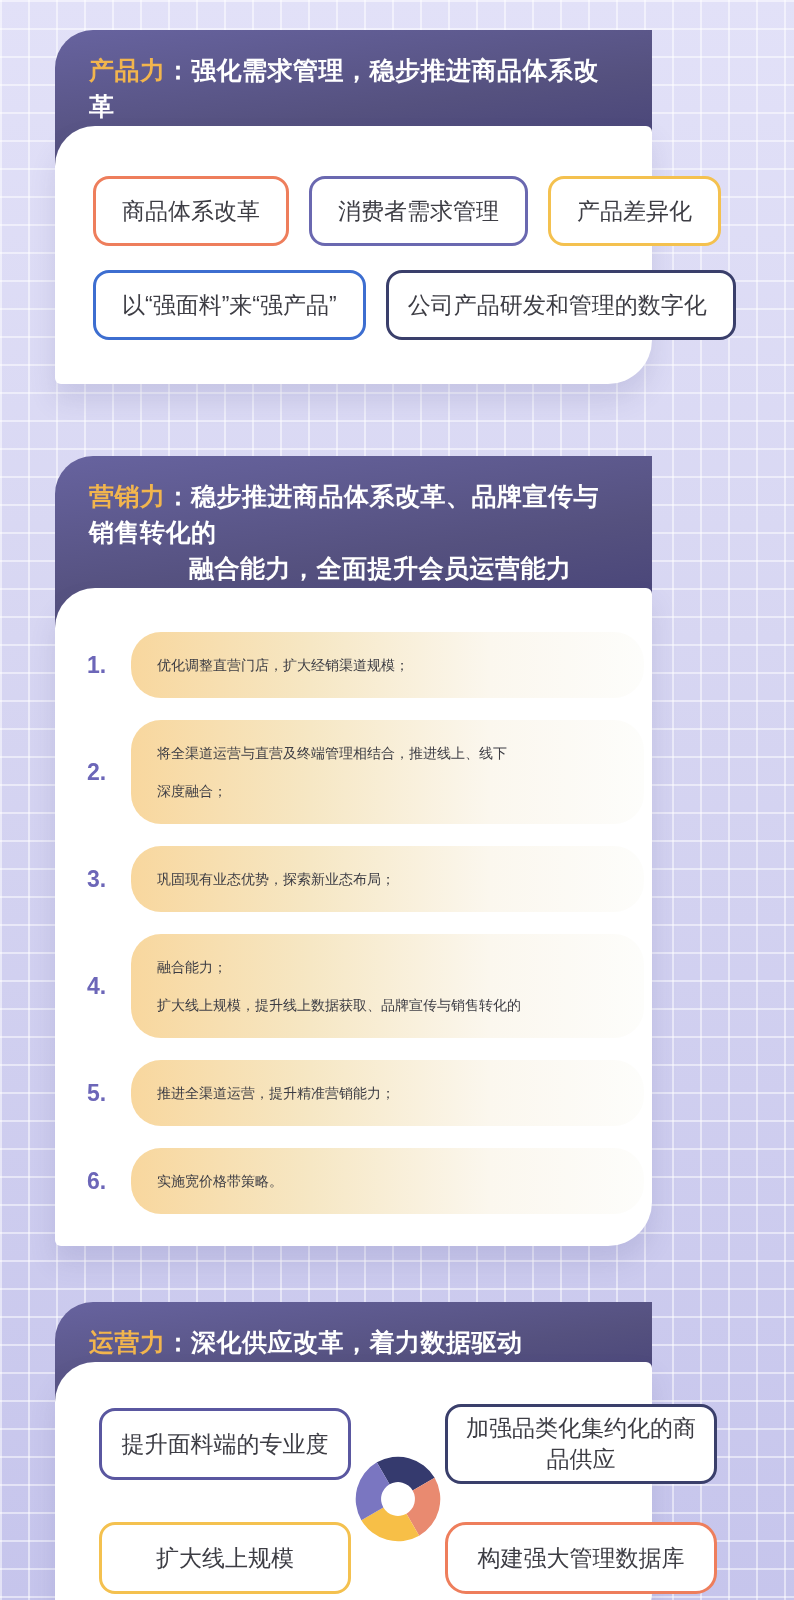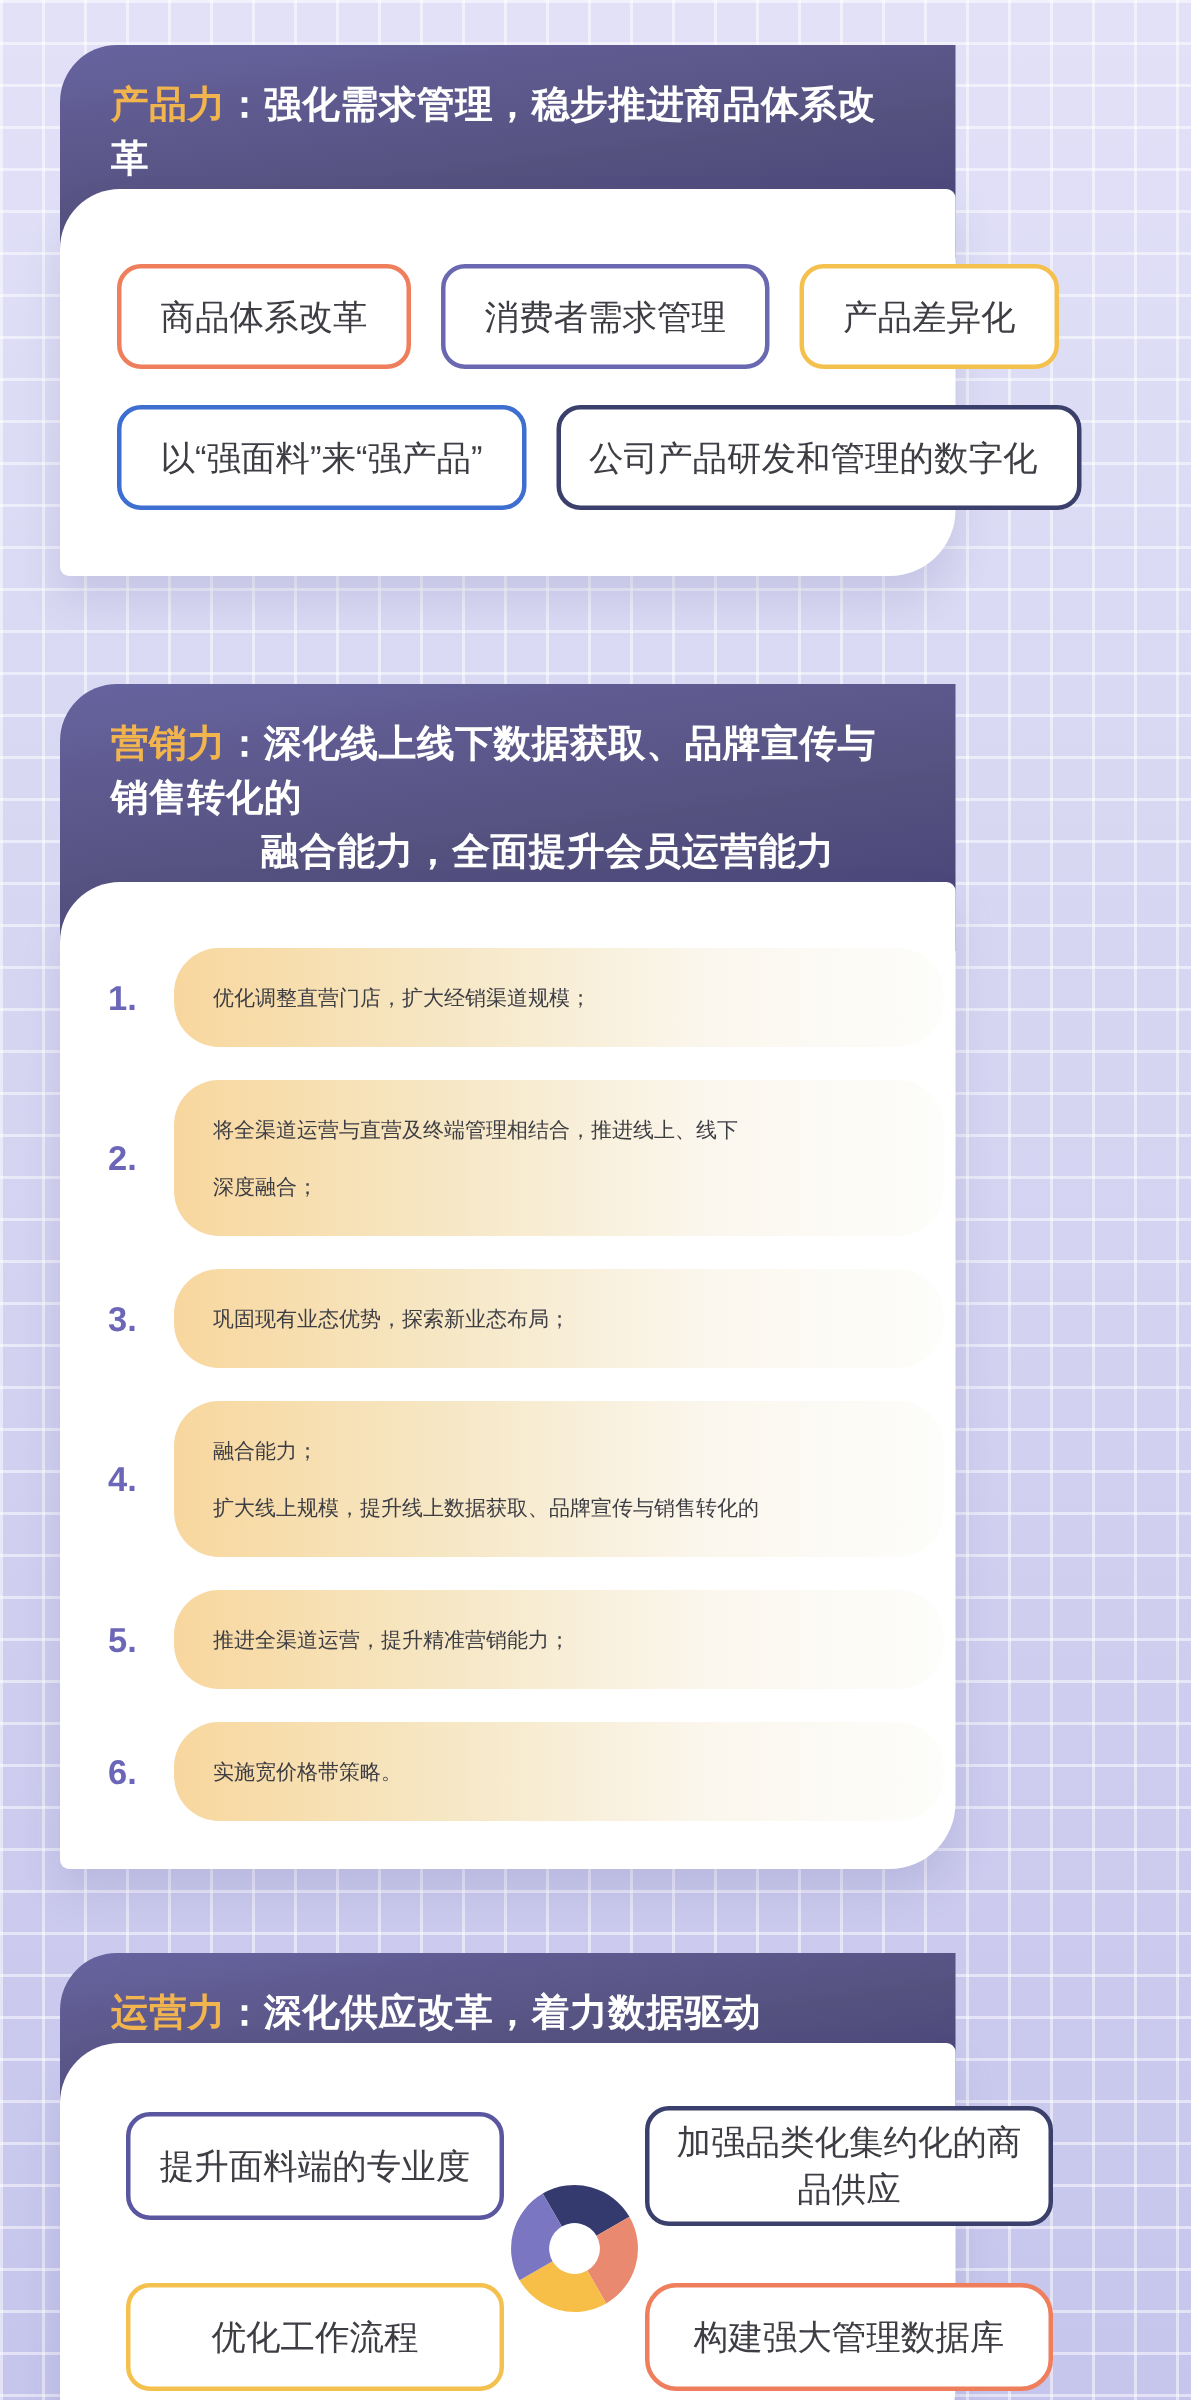--- a/index.html
+++ b/index.html
@@ -10,21 +10,21 @@
     background:linear-gradient(180deg,#e2e1f8 0%,#d7d6f2 40%,#c6c5ec 100%);
   }
   .stage::before{
     content:""; position:absolute; inset:0; z-index:0;
     background-image:
       linear-gradient(rgba(255,255,255,.5) 2px, transparent 2px),
       linear-gradient(90deg, rgba(255,255,255,.5) 2px, transparent 2px);
     background-size:28px 28px;
   }
 
-  .card{ position:relative; z-index:1; width:597px; margin-left:40px; }
+  .card{ position:relative; z-index:1; width:597px; margin-left:55px; }
   .card-head{
     background:linear-gradient(172deg,#67639f 0%,#55517f 55%,#454177 100%);
     border-radius:38px 0 0 0;
     padding:22px 34px 48px 34px;
     color:#ffffff; font-weight:bold; font-size:25px; line-height:36px;
     letter-spacing:.5px;
   }
   .hl{ color:#f2b54d; }
   .t2-line2{ display:block; padding-left:100px; }
 
@@ -99,21 +99,21 @@
       </div>
       <div class="pill-row">
         <span class="pill" style="border-color: rgb(61, 110, 208);">以“强面料”来“强产品”</span>
         <span class="pill" style="border-color: rgb(58, 63, 107); padding-left: 19px;">公司产品研发和管理的数字化</span>
       </div>
     </div>
   </section>
 
   <section class="card card-marketing">
     <header class="card-head">
-      <span class="hl">营销力</span><span>：深化线上线下数据获取、品牌宣传与销售转化的</span>
+      <span class="hl">营销力</span><span>：稳步推进商品体系改革、品牌宣传与销售转化的</span>
       <span class="t2-line2">融合能力，全面提升会员运营能力</span>
     </header>
     <div class="card-body body-marketing">
 
       <div class="item">
         <span class="num">1.</span>
         <div class="item-pill">
           <span class="item-line">优化调整直营门店，扩大经销渠道规模；</span>
         </div>
       </div>
@@ -167,19 +167,19 @@
         <div class="obox obox-a" style="border-color: rgb(90, 87, 160);">提升面料端的专业度</div>
         <div class="obox obox-b" style="border-color: rgb(58, 63, 107);">加强品类化集约化的商品供应</div>
         <div class="donut-wrap">
           <svg width="94" height="94" viewBox="0 0 100 100">
             <path d="M27.5 11.03 A45 45 0 0 1 88.97 27.5 L65.59 41 A18 18 0 0 0 41 34.41 Z" style="fill: rgb(53, 58, 110);"></path>
             <path d="M88.97 27.5 A45 45 0 0 1 72.5 88.97 L59 65.59 A18 18 0 0 0 65.59 41 Z" style="fill: rgb(233, 138, 112);"></path>
             <path d="M72.5 88.97 A45 45 0 0 1 11.03 72.5 L34.41 59 A18 18 0 0 0 59 65.59 Z" style="fill: rgb(247, 191, 71);"></path>
             <path d="M11.03 72.5 A45 45 0 0 1 27.5 11.03 L41 34.41 A18 18 0 0 0 34.41 59 Z" style="fill: rgb(122, 118, 193);"></path>
           </svg>
         </div>
-        <div class="obox obox-d" style="border-color: rgb(244, 193, 79);">优化工作流程</div>
+        <div class="obox obox-d" style="border-color: rgb(244, 193, 79);">扩大线上规模</div>
         <div class="obox obox-e" style="border-color: rgb(238, 126, 92); border-radius: 21px;">构建强大管理数据库</div>
       </div>
     </div>
   </section>
 
 </div>
 
 </body></html>

